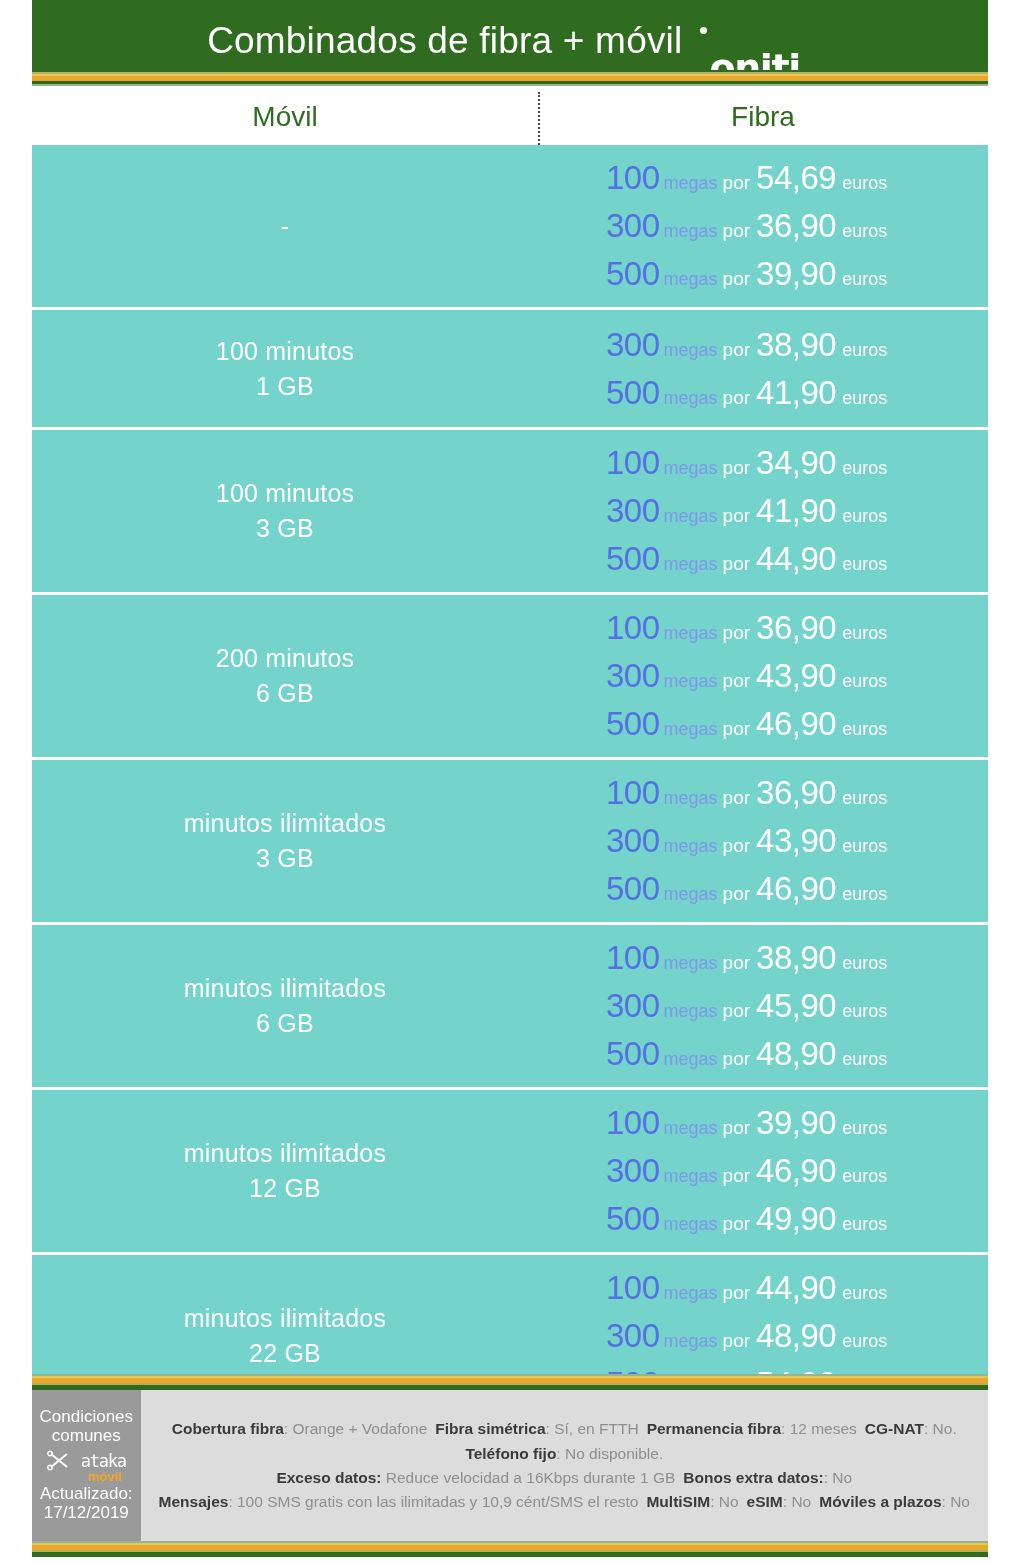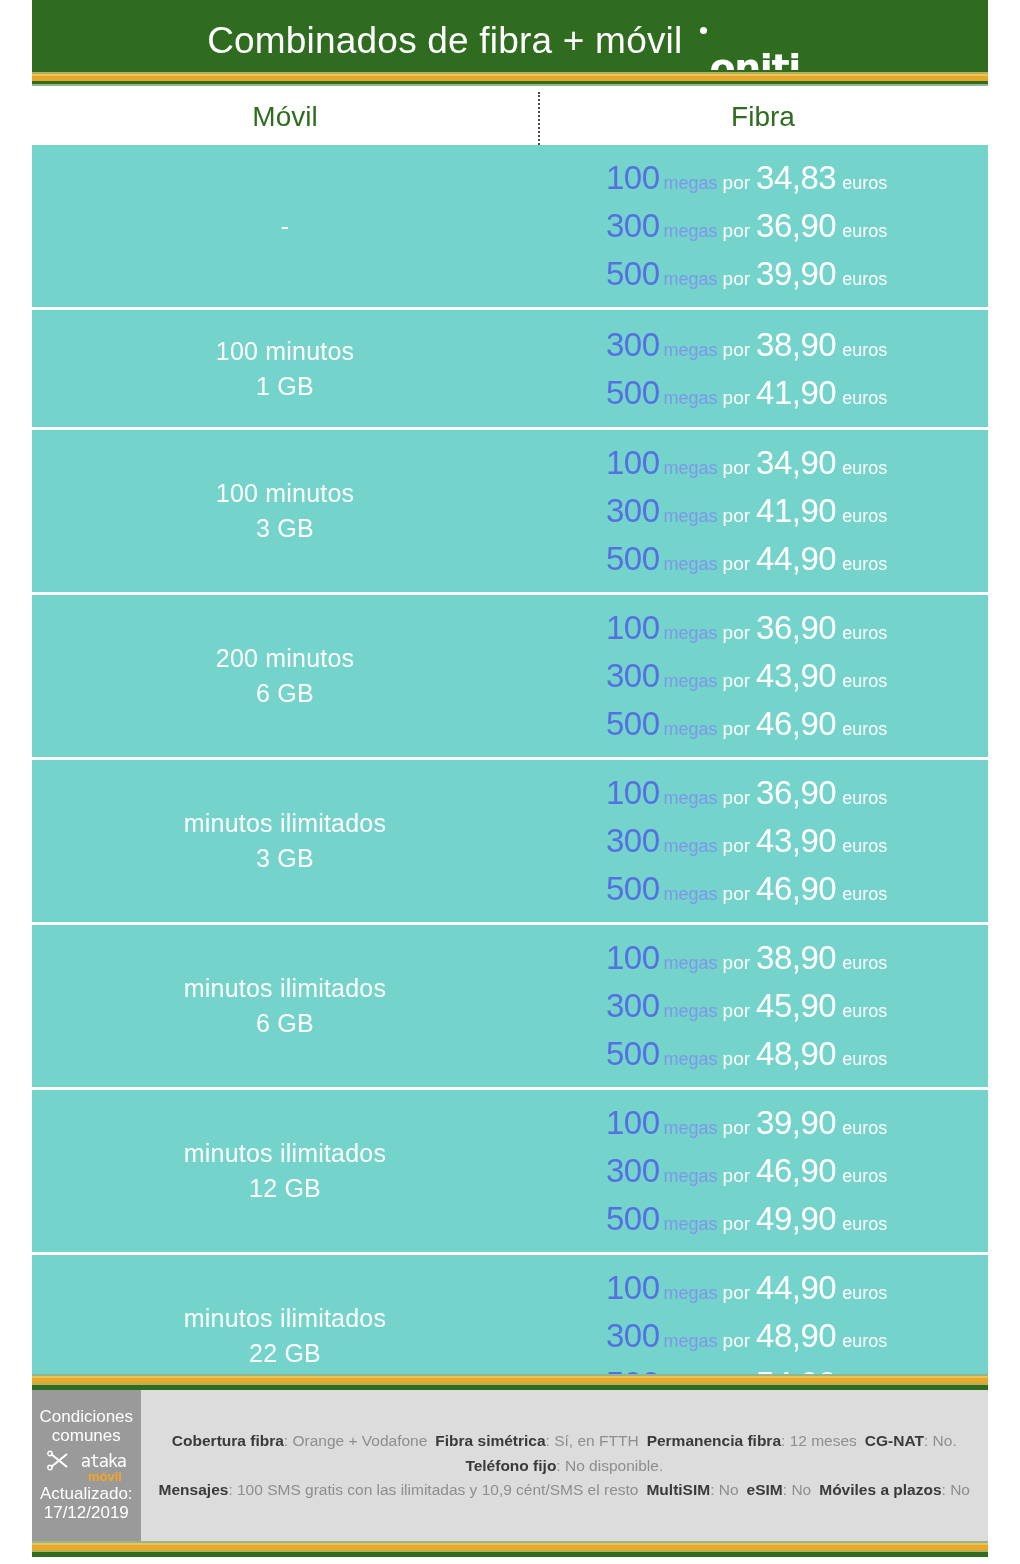--- a/index.html
+++ b/index.html
@@ -287,21 +287,21 @@
   <div class="table" id="table-body">
       <div class="row h3">
         <div class="cell-movil">
           <div class="movil-dash">-</div>
         </div>
         <div class="cell-fibra">
           <div class="fibra-line">
             <span class="speed">100</span>
             <span class="megas">megas</span>
             <span class="por">por</span>
-            <span class="price">34,83</span>
+            <span class="price">54,69</span>
             <span class="euros">euros</span>
           </div>
           <div class="fibra-line">
             <span class="speed">300</span>
             <span class="megas">megas</span>
             <span class="por">por</span>
             <span class="price">36,90</span>
             <span class="euros">euros</span>
           </div>
           <div class="fibra-line">
@@ -527,18 +527,19 @@
           <span class="xataka-word">ataka</span>
         </div>
         <span class="xataka-movil">móvil</span>
       </div>
       <div class="upd-line">Actualizado:</div>
       <div class="upd-line">17/12/2019</div>
     </div>
     <div class="footer-right" id="footer-lines">
         <div class="fline"><b>Cobertura fibra</b><span>: Orange + Vodafone</span><span class="sp"></span><b>Fibra simétrica</b><span>: Sí, en FTTH</span><span class="sp"></span><b>Permanencia fibra</b><span>: 12 meses</span><span class="sp"></span><b>CG-NAT</b><span>:  No.</span></div>
         <div class="fline"><b>Teléfono fijo</b><span>:  No disponible.</span></div>
+        <div class="fline"><b>Exceso datos:</b><span> Reduce velocidad a 16Kbps durante 1 GB</span><span class="sp"></span><b>Bonos extra datos:</b><span>:  No</span></div>
         <div class="fline"><b>Mensajes</b><span>: 100 SMS gratis con las ilimitadas y 10,9 cént/SMS el resto</span><span class="sp"></span><b>MultiSIM</b><span>: No</span><span class="sp"></span><b>eSIM</b><span>: No</span><span class="sp"></span><b>Móviles a plazos</b><span>: No</span></div>
       </div>
   </div>
   <div class="footer-stripe-bottom"></div>
 
 </div>
 
 </body></html>

